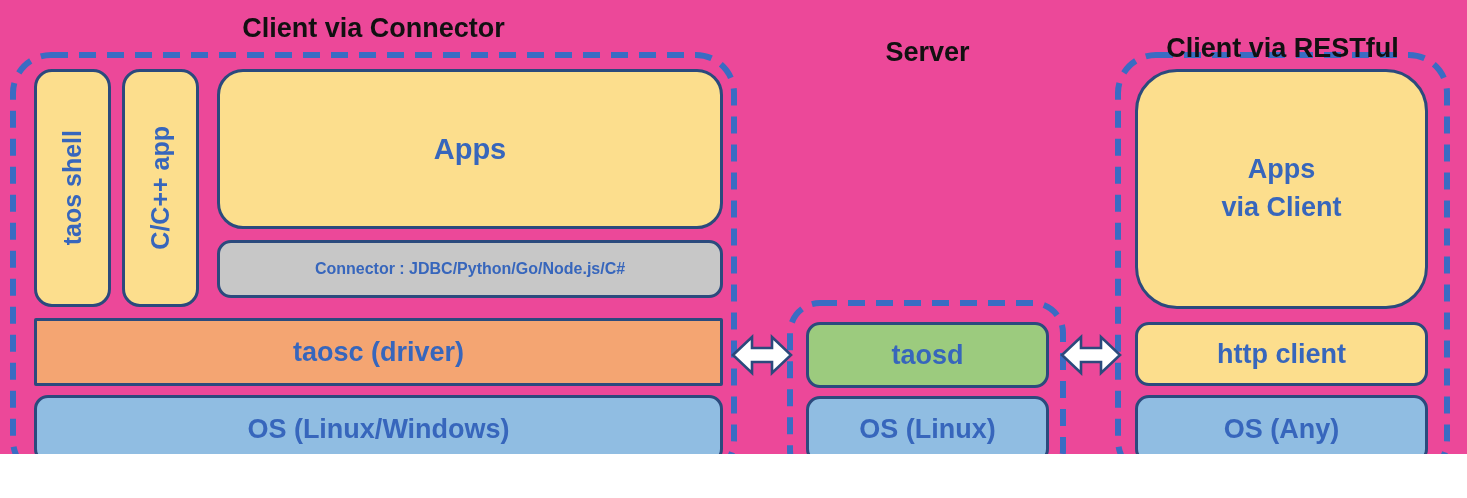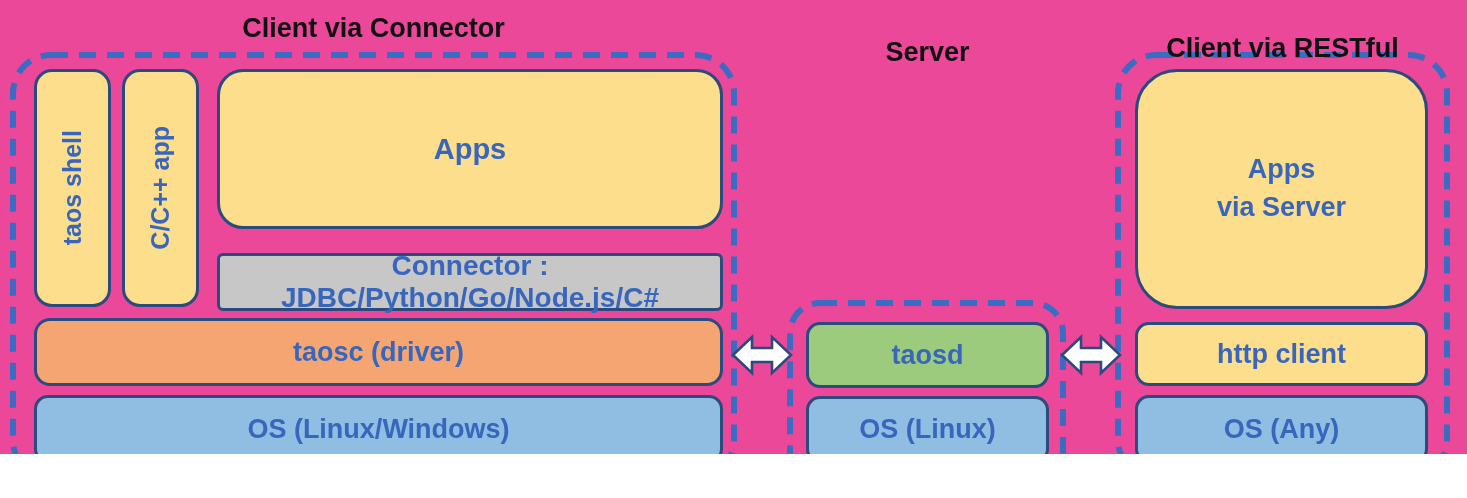--- a/index.html
+++ b/index.html
@@ -57,25 +57,25 @@
     writing-mode: vertical-rl;
     transform: rotate(180deg);
     white-space: nowrap;
   }
   .box-apps {
     left: 217px; top: 69px; width: 506px; height: 160px;
     border-radius: 26px; font-size: 29px;
   }
   .box-connector {
     left: 217px; top: 240px; width: 506px; height: 58px;
-    border-radius: 6px; font-size: 28px; margin-top: 13px;
+    border-radius: 14px; font-size: 16px;
   }
   .box-taosc {
     left: 34px; top: 318px; width: 689px; height: 68px;
-    border-radius: 16px; font-size: 27px;
+    border-radius: 2px; font-size: 27px;
   }
   .box-os-left {
     left: 34px; top: 395px; width: 689px; height: 68px;
     border-radius: 14px; font-size: 27px;
   }
   .box-taosd {
     left: 806px; top: 322px; width: 243px; height: 66px;
     border-radius: 14px; font-size: 27px;
   }
   .box-os-server {
@@ -149,21 +149,21 @@
   <div class="box fill-blue box-os-left">
     <span>OS (Linux/Windows)</span>
   </div>
 
   <div class="box fill-blue box-os-server">
     <span>OS (Linux)</span>
   </div>
 
   <div class="box fill-yellow box-apps-restful">
     <span>Apps</span>
-    <span>via Server</span>
+    <span>via Client</span>
   </div>
 
   <div class="box fill-yellow box-http-client">
     <span>http client</span>
   </div>
 
   <div class="box fill-blue box-os-any">
     <span>OS (Any)</span>
   </div>
 

